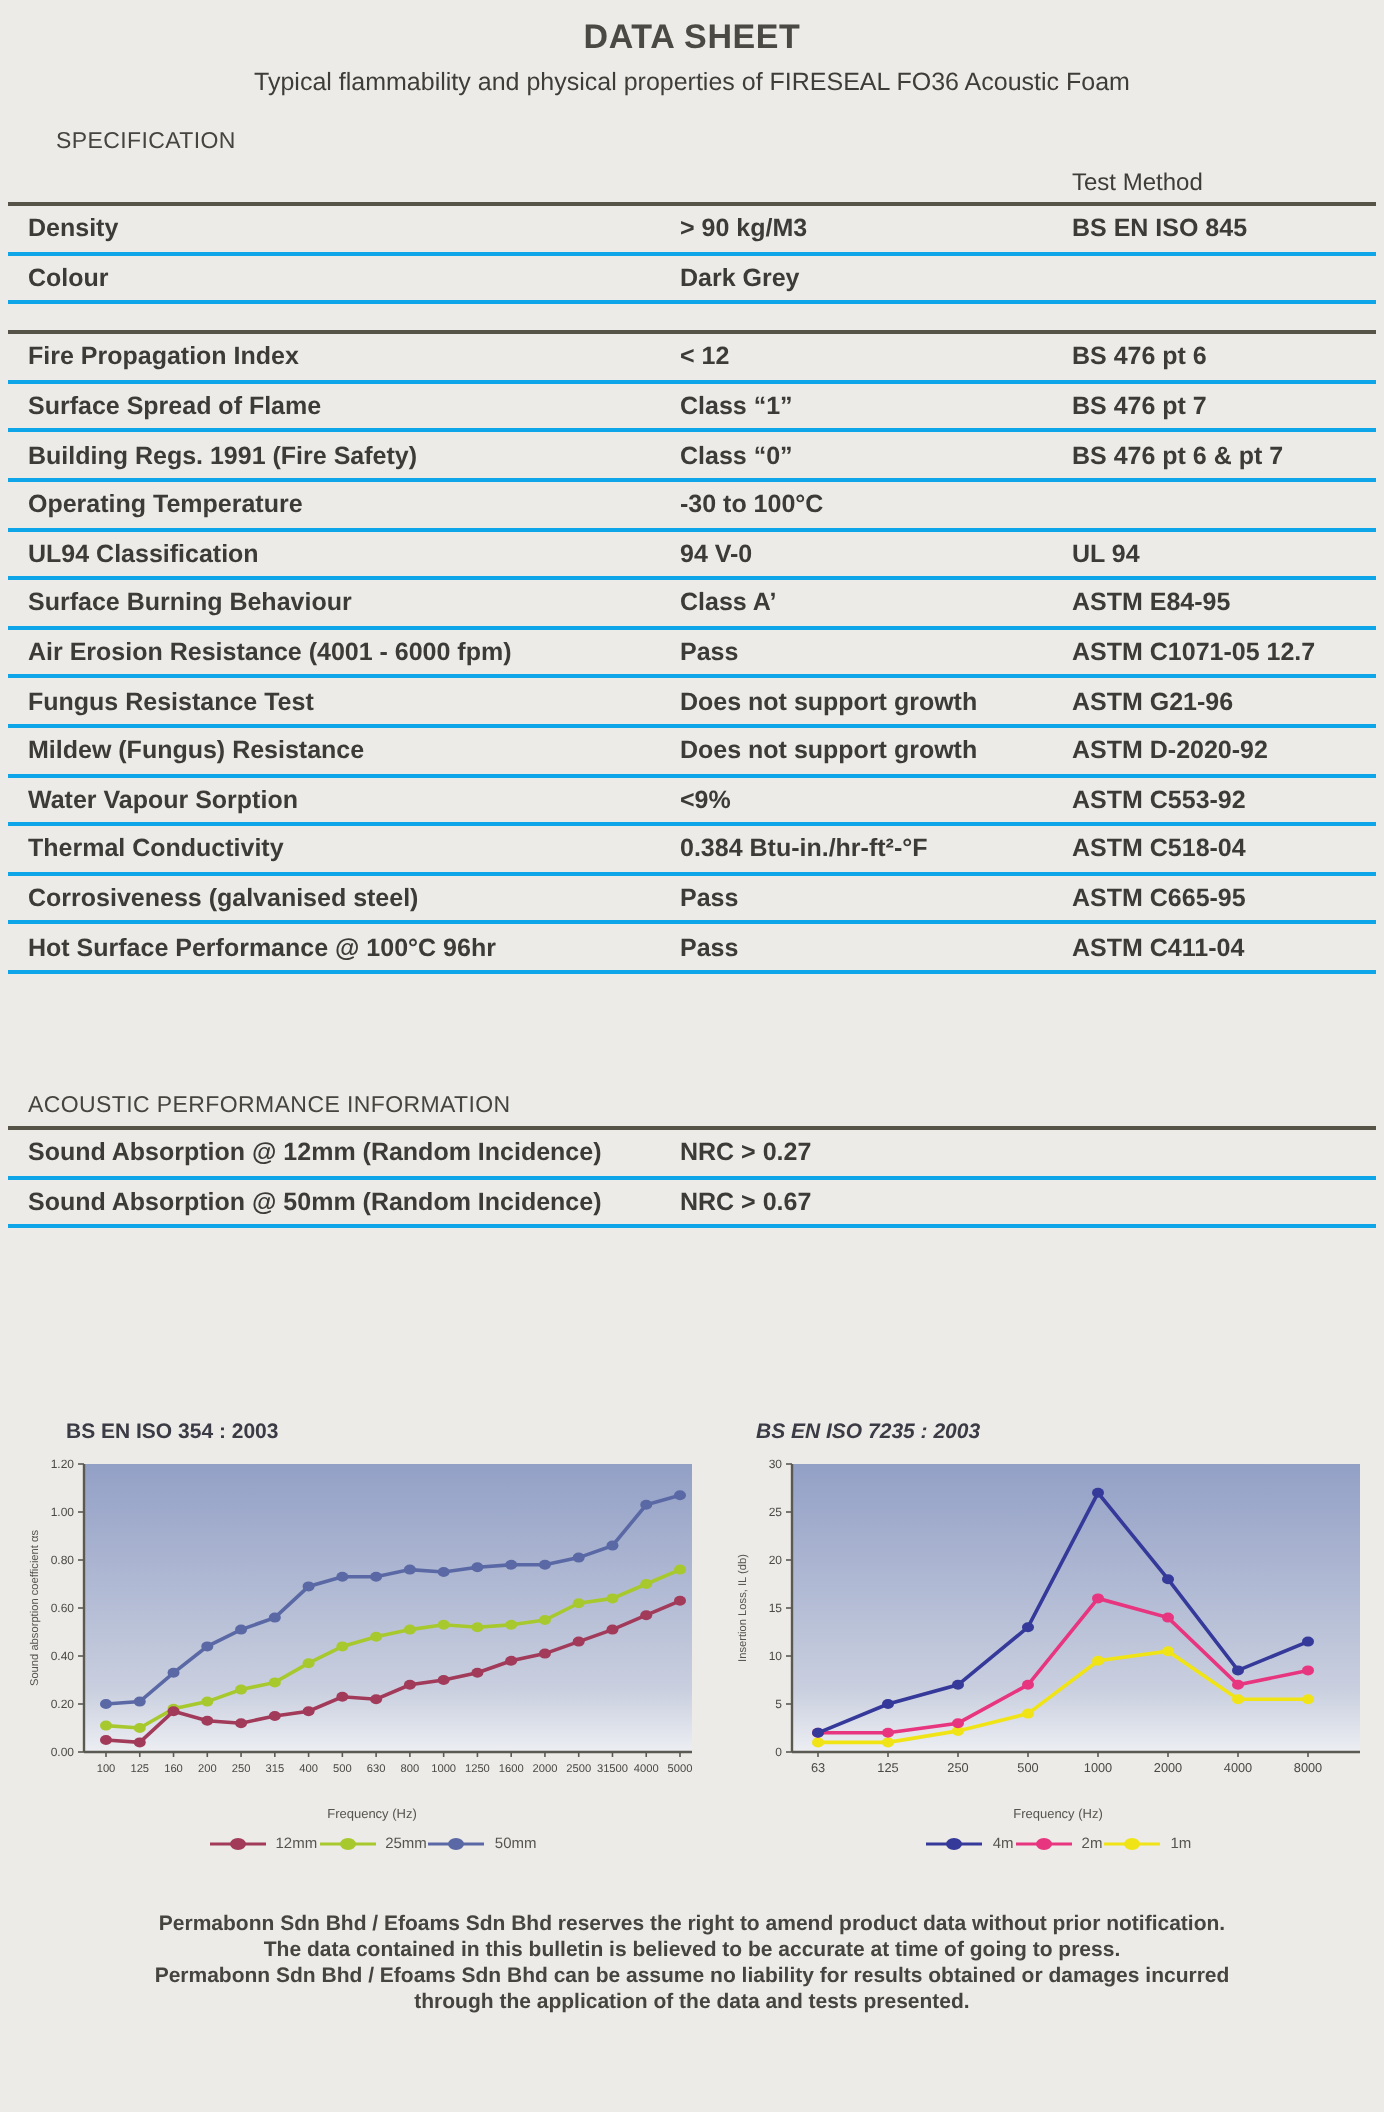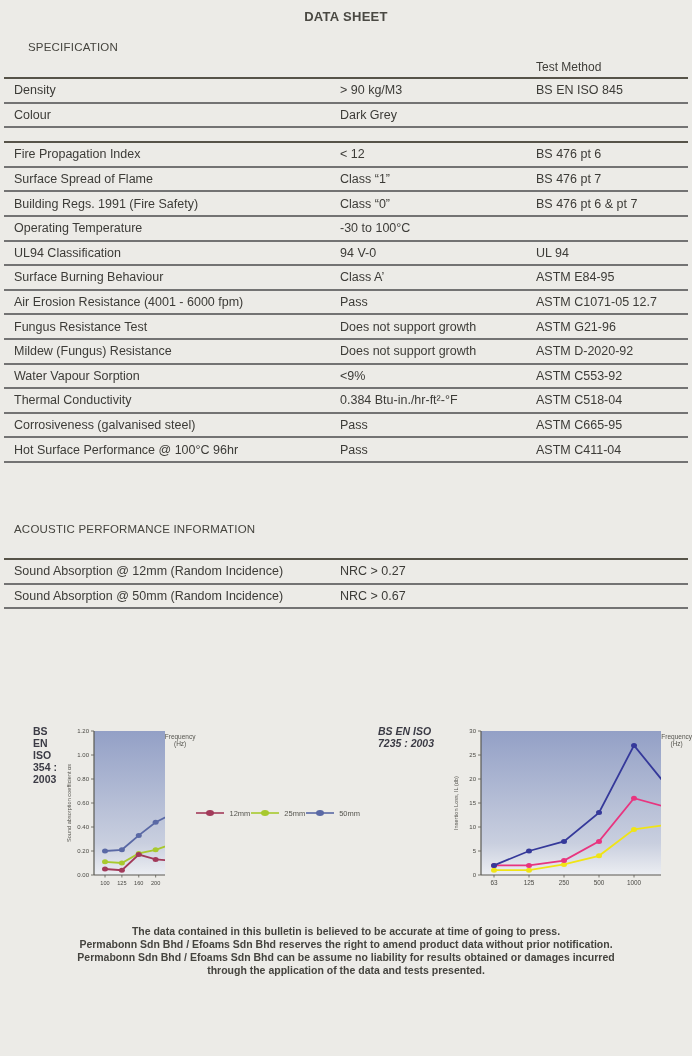--- a/index.html
+++ b/index.html
@@ -2,55 +2,56 @@
 <html><head>
 <meta charset="utf-8">
 <style>
   html,body{margin:0;padding:0;}
   body{
     width:692px;height:1056px;overflow:hidden;position:relative;
     background:#ecebe7;color:#3c3b37;
     font-family:"Liberation Sans",sans-serif;
   }
   .header{text-align:center;padding-top:9px;}
-  .doc-title{font-size:13px;font-weight:bold;color:#4a4943;letter-spacing:.3px;}
+  .doc-title{font-size:17px;font-weight:bold;color:#4a4943;letter-spacing:.3px;}
   .doc-subtitle{font-size:12.5px;margin-top:5px;color:#3e3d38;}
   .section-heading{margin:17px 0 0 28px;font-size:11.5px;color:#45443e;letter-spacing:.2px;}
   .tablewrap{margin:0 4px;}
   .grid3{display:grid;grid-template-columns:326px 196px 1fr;align-items:center;}
   .hdr-row{height:20px;margin-top:4px;}
   .hdr-row .cell{font-size:12px;color:#3e3d38;}
   .spec-table{border-top:2px solid #565349;}
-  .t-row{height:22.6px;border-bottom:2px solid #737373;}
+  .t-row{height:22.6px;border-bottom:2px solid #0ea5e9;font-weight:bold;}
   .cell{padding-left:10px;font-size:12.5px;white-space:nowrap;overflow:hidden;}
   .gap13{height:13px;}
-  .acoustic-heading{margin:60px 4px 0 4px;padding:0 0 23px 10px;font-size:11.5px;color:#45443e;
+  .acoustic-heading{margin:60px 4px 0 4px;padding:0 0 4px 10px;font-size:11.5px;color:#45443e;
     border-bottom:2px solid #565349;letter-spacing:.2px;}
   .grid2{display:grid;grid-template-columns:326px 1fr;align-items:center;}
   .charts{display:flex;margin-top:96px;}
-  .chart-block{display:flex;flex-direction:row;margin-top:20px;}
+  .chart-block{display:flex;flex-direction:column;}
   .chart-block.left{margin-left:12px;width:348px;}
   .chart-block.right{margin-left:6px;width:326px;}
   .chart-title{font-size:10.5px;font-weight:bold;color:#3b3b45;margin-bottom:4px;}
   .chart-block.left .chart-title{padding-left:21px;}
   .chart-block.right .chart-title{padding-left:12px;font-style:italic;}
   svg{display:block;}
   svg text{font-family:"Liberation Sans",sans-serif;}
   .xlabel{text-align:center;font-size:6.5px;color:#55544e;margin-top:8px;}
   .legend{display:flex;justify-content:center;margin-top:6px;}
   .legend-item{display:inline-flex;align-items:center;gap:4px;}
   .legend-label{font-size:7.5px;color:#55544e;}
   .footer{margin-top:30px;text-align:center;font-size:10.5px;font-weight:bold;
     color:#45443f;line-height:13px;}
 </style>
 </head>
 <body>
 
 <div class="header">
   <div class="doc-title">DATA SHEET</div>
+  <div class="doc-subtitle">Typical flammability and physical properties of FIRESEAL FO36 Acoustic Foam</div>
 </div>
 
 <div class="section-heading">SPECIFICATION</div>
 
 <div class="tablewrap">
   <div class="grid3 hdr-row">
     <div class="cell"></div>
     <div class="cell"></div>
     <div class="cell">Test Method</div>
   </div>
@@ -365,21 +366,44 @@
         <ellipse cx="43" cy="140.4" rx="3" ry="2.5" fill="#35399a"></ellipse>
         <ellipse cx="78" cy="126" rx="3" ry="2.5" fill="#35399a"></ellipse>
         <ellipse cx="113" cy="116.4" rx="3" ry="2.5" fill="#35399a"></ellipse>
         <ellipse cx="148" cy="87.6" rx="3" ry="2.5" fill="#35399a"></ellipse>
         <ellipse cx="183" cy="20.400000000000006" rx="3" ry="2.5" fill="#35399a"></ellipse>
         <ellipse cx="218" cy="63.60000000000001" rx="3" ry="2.5" fill="#35399a"></ellipse>
         <ellipse cx="253" cy="109.2" rx="3" ry="2.5" fill="#35399a"></ellipse>
         <ellipse cx="288" cy="94.8" rx="3" ry="2.5" fill="#35399a"></ellipse>
       </svg>
     <div class="xlabel">Frequency (Hz)</div>
+    <div class="legend">
+        <span class="legend-item">
+          <svg width="30" height="8">
+            <line x1="1" y1="4" x2="29" y2="4" stroke="#35399a" stroke-width="1.6"></line>
+            <ellipse cx="15" cy="4" rx="4" ry="3" fill="#35399a"></ellipse>
+          </svg>
+          <span class="legend-label">4m</span>
+        </span>
+        <span class="legend-item">
+          <svg width="30" height="8">
+            <line x1="1" y1="4" x2="29" y2="4" stroke="#e8357f" stroke-width="1.6"></line>
+            <ellipse cx="15" cy="4" rx="4" ry="3" fill="#e8357f"></ellipse>
+          </svg>
+          <span class="legend-label">2m</span>
+        </span>
+        <span class="legend-item">
+          <svg width="30" height="8">
+            <line x1="1" y1="4" x2="29" y2="4" stroke="#f0e416" stroke-width="1.6"></line>
+            <ellipse cx="15" cy="4" rx="4" ry="3" fill="#f0e416"></ellipse>
+          </svg>
+          <span class="legend-label">1m</span>
+        </span>
+      </div>
   </div>
 </div>
 
 <div class="footer">
+  <div>Permabonn Sdn Bhd / Efoams Sdn Bhd reserves the right to amend product data without prior notification.</div>
   <div>The data contained in this bulletin is believed to be accurate at time of going to press.</div>
-  <div>Permabonn Sdn Bhd / Efoams Sdn Bhd reserves the right to amend product data without prior notification.</div>
   <div>Permabonn Sdn Bhd / Efoams Sdn Bhd  can be assume no liability for results obtained or damages incurred</div>
   <div>through the application of the data and tests presented.</div>
 </div>
 
 </body></html>

